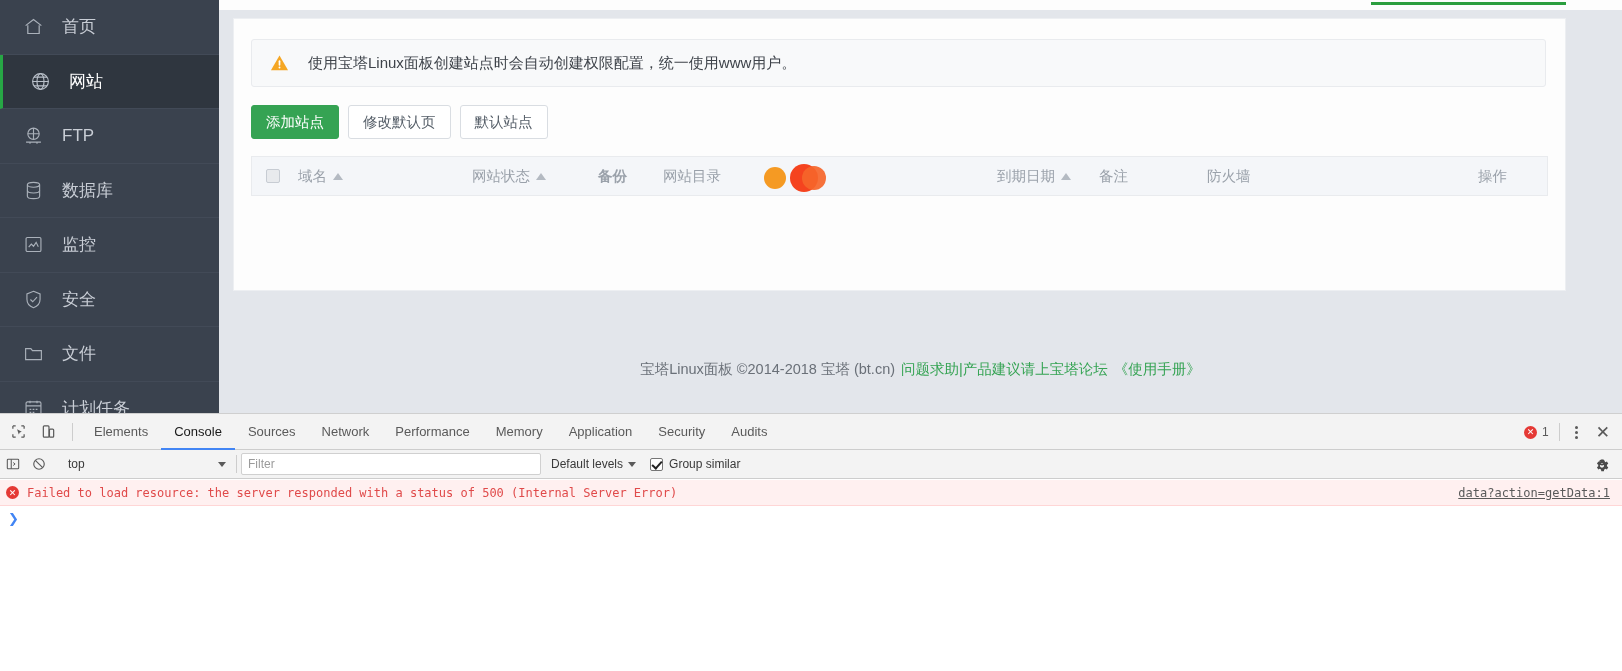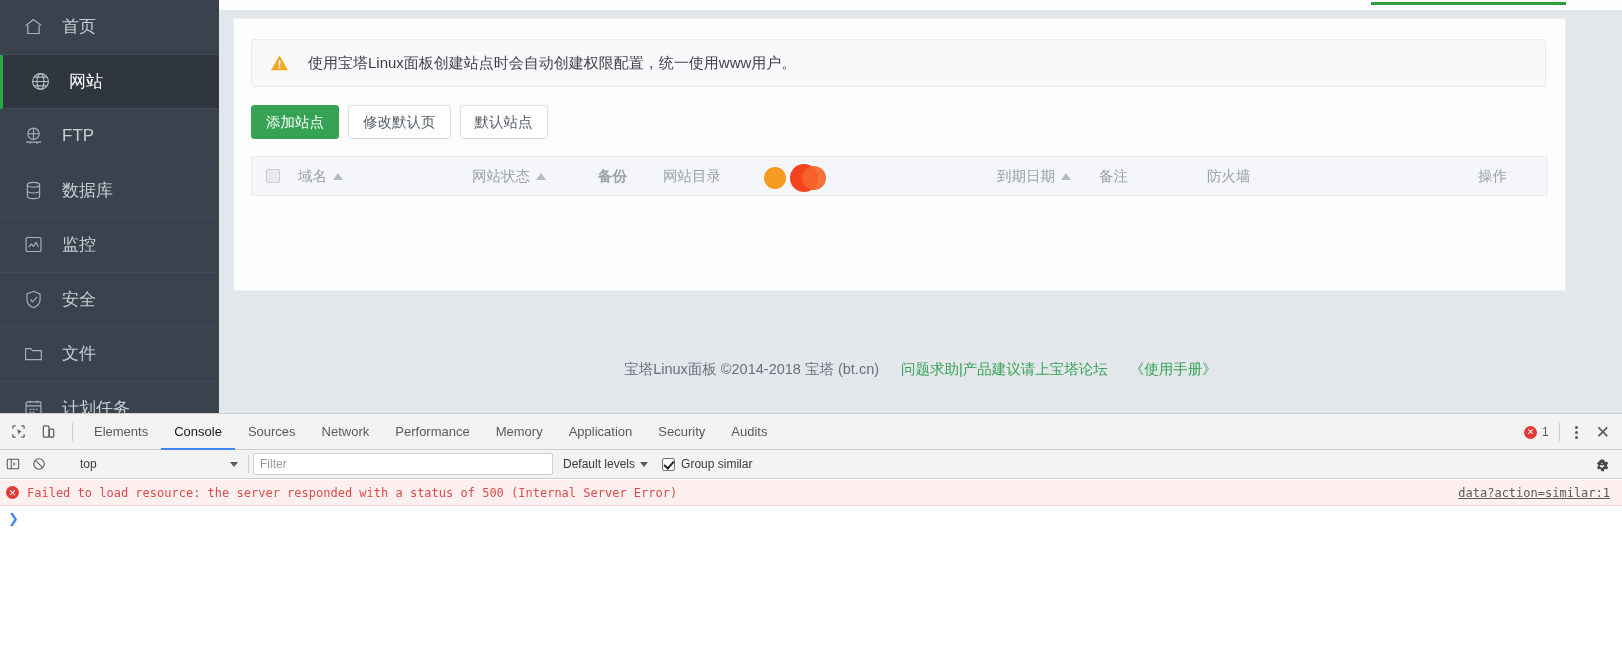--- a/index.html
+++ b/index.html
@@ -117,21 +117,21 @@
   .dot {
     position: absolute; border-radius: 50%;
   }
   .dot-a { left: 0;  top: 4px; width: 22px; height: 22px; background: #f59a23; }
   .dot-b { left: 26px; top: 1px; width: 28px; height: 28px; background: #f5431f; }
   .dot-c { left: 38px; top: 3px; width: 24px; height: 24px; background: #f5652a; opacity: .92; }
 
   .footer {
     position: absolute; left: 0; right: 0; top: 360px;
     display: flex; align-items: center; justify-content: center;
-    gap: 22px; font-size: 14.5px; color: #6a7078; text-align: right;
+    gap: 6px; font-size: 14.5px; color: #6a7078; text-align: right;
   }
   .footer a { color: #35a353; text-decoration: none; }
   .footer .manual { color: #35a353; }
 
   
   .devtools {
     position: absolute; left: 0; top: 413px; width: 1622px; height: 258px;
     background: #ffffff;
     border-top: 1px solid #cfcfcf;
     font-size: 12px; color: #5a5a5a;
@@ -168,21 +168,21 @@
   .closex { font-size: 17px; color: #5a5a5a; cursor: pointer; line-height: 1; padding: 0 2px; }
 
   .dt-filterbar {
     height: 29px; background: #f3f3f3;
     border-bottom: 1px solid #cdcdcd;
     display: flex; align-items: center; position: relative;
   }
   .fb-icon { width: 26px; height: 29px; display: flex; align-items: center; justify-content: center; cursor: pointer; }
   .ctx-select {
     display: flex; align-items: center; justify-content: space-between;
-    width: 170px; height: 22px; margin-left: 22px; padding: 0 6px;
+    width: 170px; height: 22px; margin-left: 10px; padding: 0 6px;
     font-size: 12px; color: #3a3a3a; cursor: pointer;
   }
   .ctx-arrow { width: 0; height: 0; border-left: 4px solid transparent; border-right: 4px solid transparent; border-top: 5px solid #5a5a5a; }
   .fb-div { width: 1px; height: 18px; background: #cdcdcd; margin: 0 4px; }
   .filter-input {
     width: 300px; height: 22px; background: #ffffff;
     border: 1px solid #d0d0d0; border-radius: 2px;
     font-size: 12px; color: #333; padding: 0 6px;
     font-family: "Liberation Sans", sans-serif;
   }
@@ -483,21 +483,21 @@
         <svg width="16" height="16" viewBox="0 0 24 24" fill="#4a4a4a" style="margin-top:-16px;display:block;">
           <path d="M19.4 13a7.6 7.6 0 000-2l2-1.6-2-3.4-2.4 1a7.5 7.5 0 00-1.7-1l-.4-2.6h-4l-.4 2.6a7.5 7.5 0 00-1.7 1l-2.4-1-2 3.4L6.4 11a7.6 7.6 0 000 2l-2 1.6 2 3.4 2.4-1c.53.42 1.1.76 1.7 1l.4 2.6h4l.4-2.6c.6-.24 1.17-.58 1.7-1l2.4 1 2-3.4zM12 15.2A3.2 3.2 0 1112 8.8a3.2 3.2 0 010 6.4z"></path>
         </svg>
       </span>
     </div>
 
     <div class="console-body">
       <div class="msg-error">
         <span class="msg-ico">✕</span>
         <span class="msg-text">Failed to load resource: the server responded with a status of 500 (Internal Server Error)</span>
-        <span class="msg-src">data?action=similar:1</span>
+        <span class="msg-src">data?action=getData:1</span>
       </div>
       <div class="prompt-row">
         <span class="prompt-caret">❯</span>
       </div>
     </div>
   </div>
 
 </div>
 
 </body></html>

